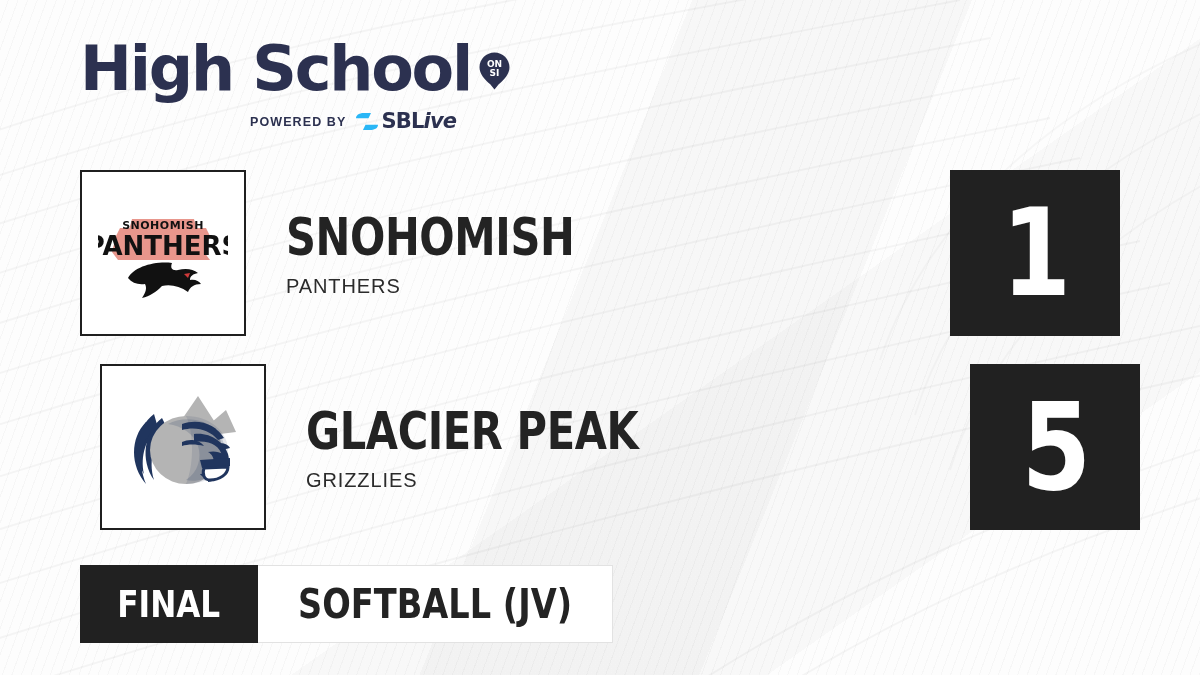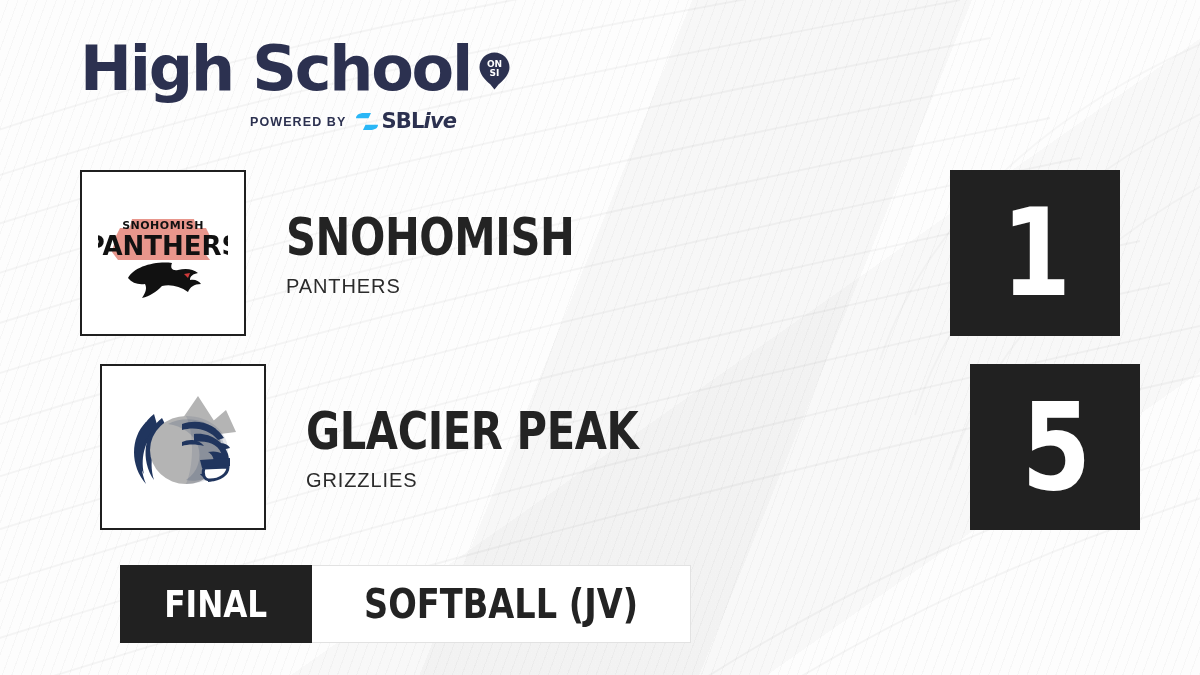--- a/index.html
+++ b/index.html
@@ -194,43 +194,42 @@
     top: 565px;
     height: 78px;
     display: flex;
     align-items: stretch;
   }
   .status-state {
     background: #212121;
     display: flex;
     align-items: center;
     justify-content: center;
-    padding: 0 33px;
+    padding: 0 26px;
     min-width: 96px;
-    margin-left: 40px;
   }
   .status-state-label {
     font-family: "DejaVu Sans", sans-serif;
     font-size: 38px;
     font-weight: bold;
     color: #ffffff;
     line-height: 40px;
     letter-spacing: 0px;
     transform: scaleX(0.82);
     white-space: nowrap;
   }
   .status-sport {
     background: #ffffff;
     border: 1px solid #e2e2e2;
     border-left: none;
     box-sizing: border-box;
     display: flex;
     align-items: center;
     justify-content: center;
-    padding: 0 26px;
+    padding: 0 14px;
     min-width: 270px;
   }
   .status-sport-label {
     font-family: "DejaVu Sans", sans-serif;
     font-size: 40px;
     font-weight: bold;
     color: #232323;
     line-height: 42px;
     transform: scaleX(0.84);
     white-space: nowrap;

